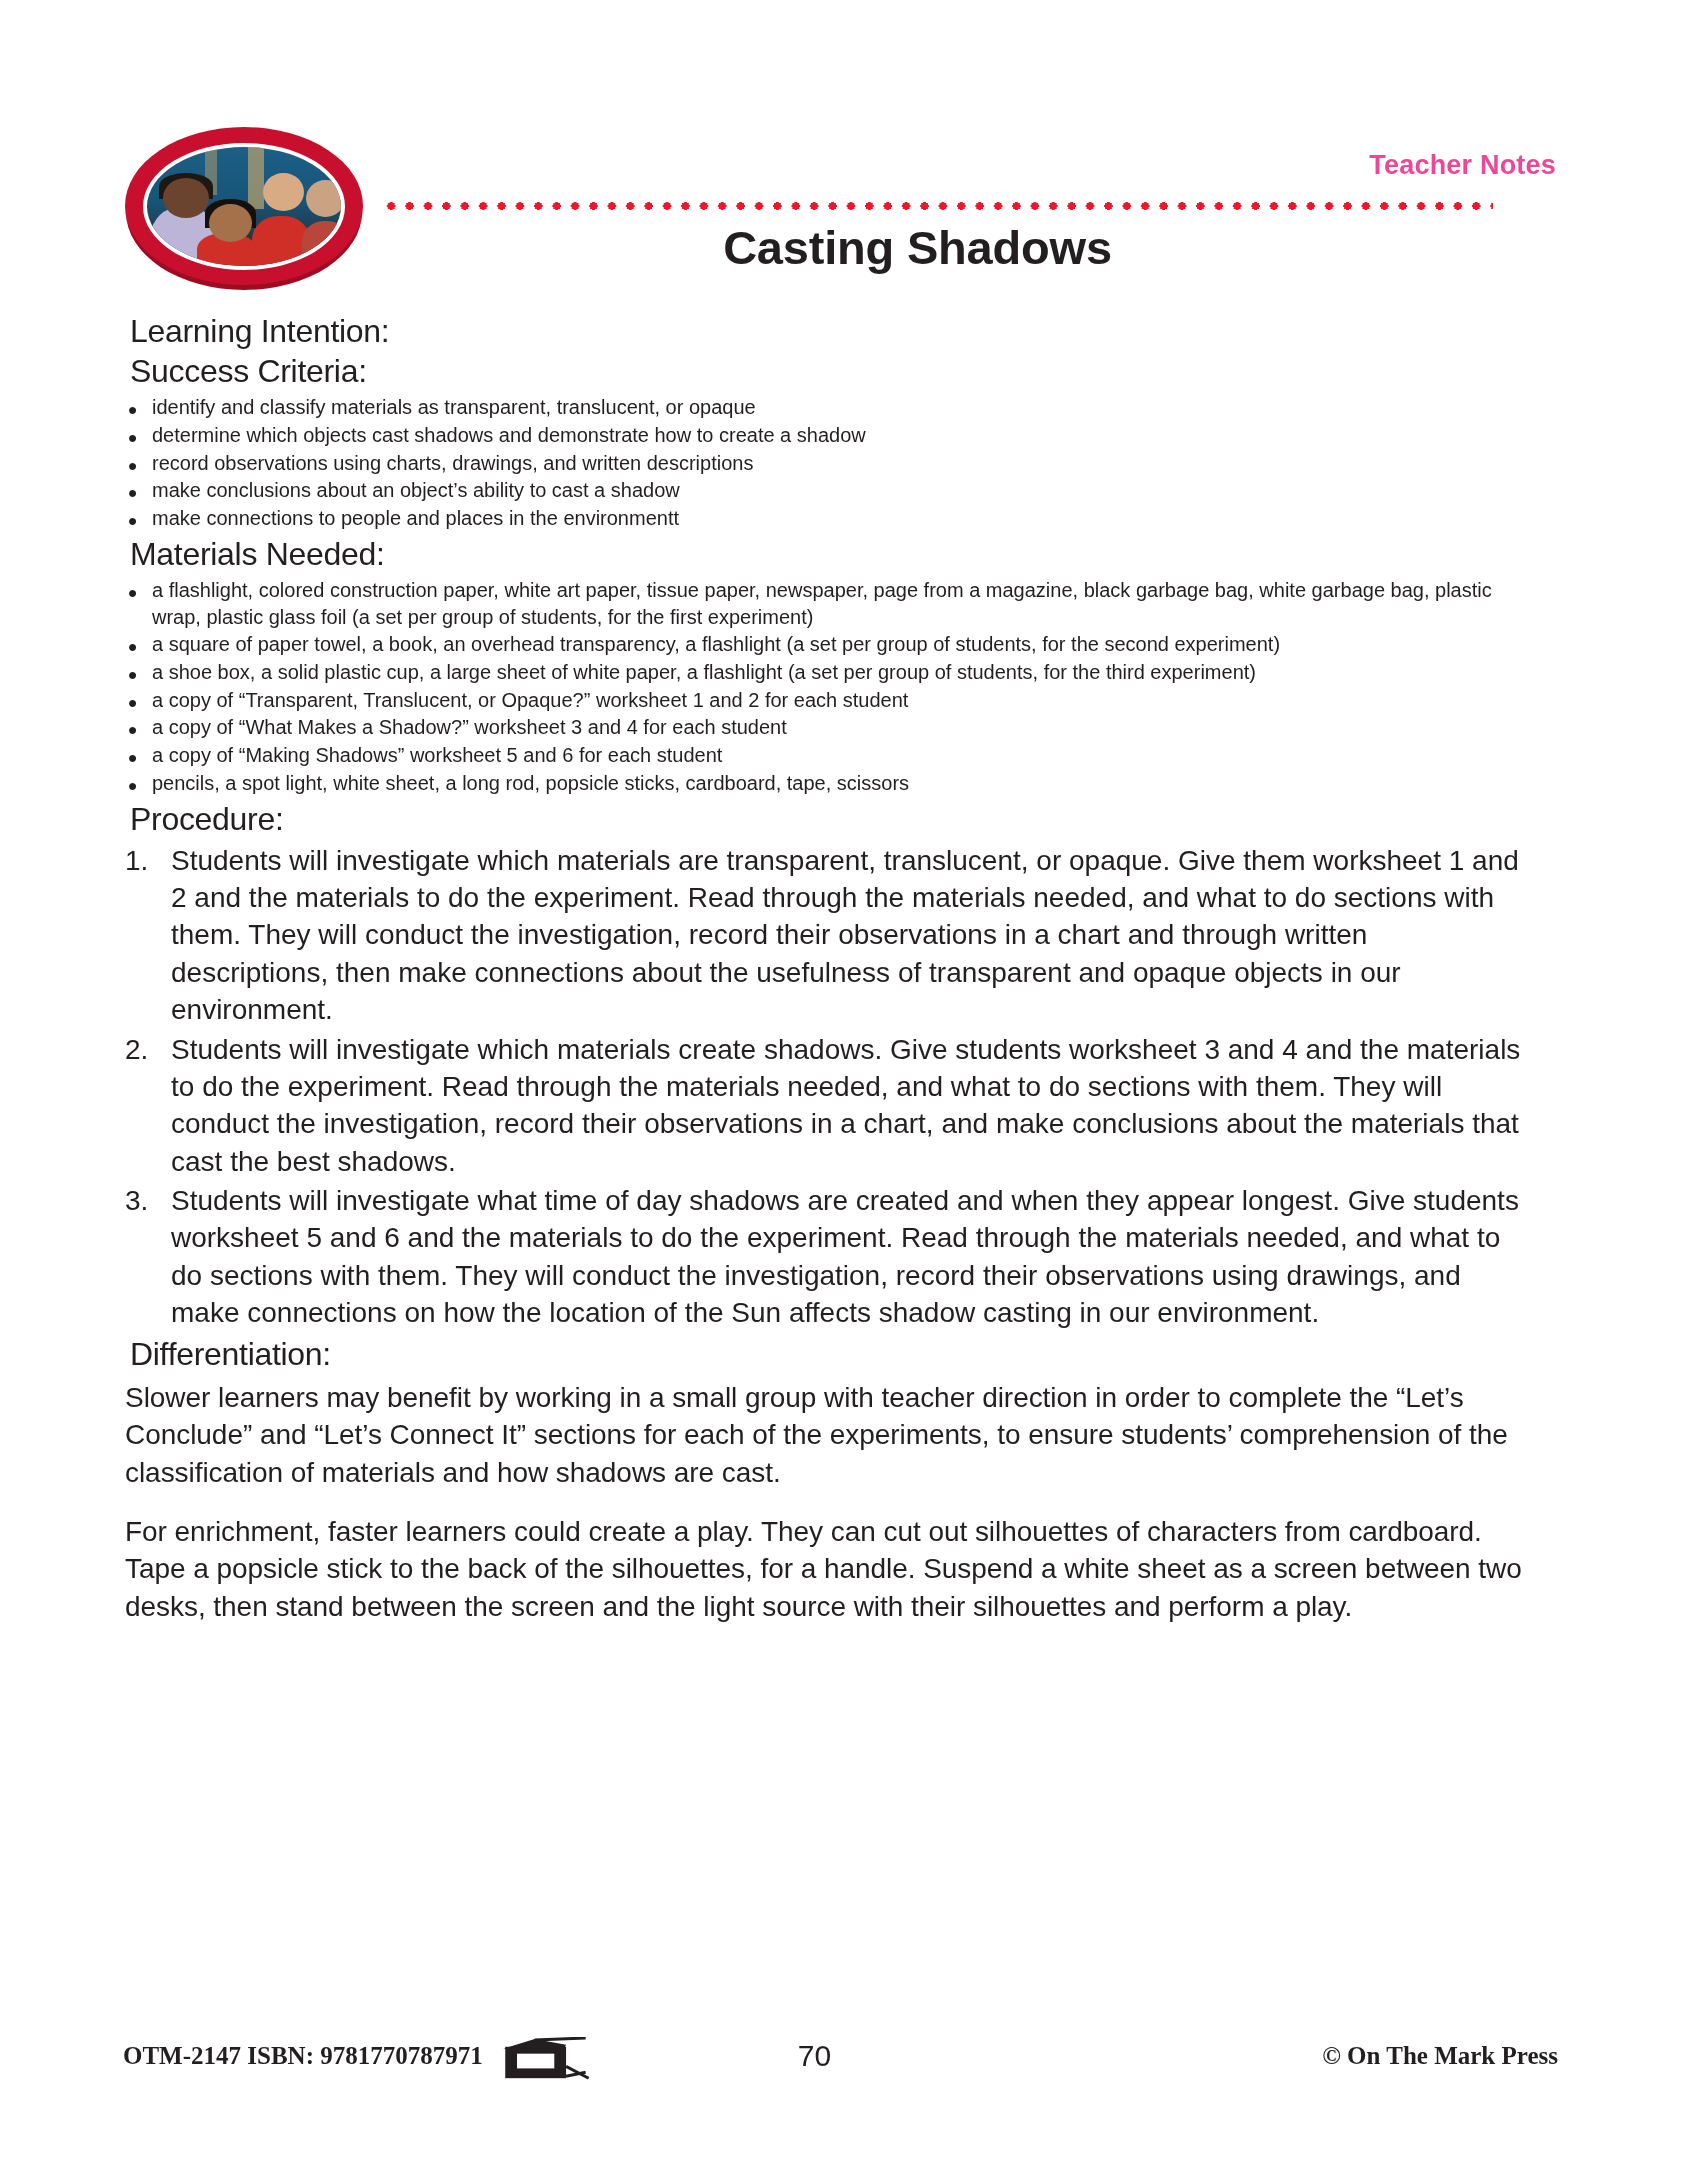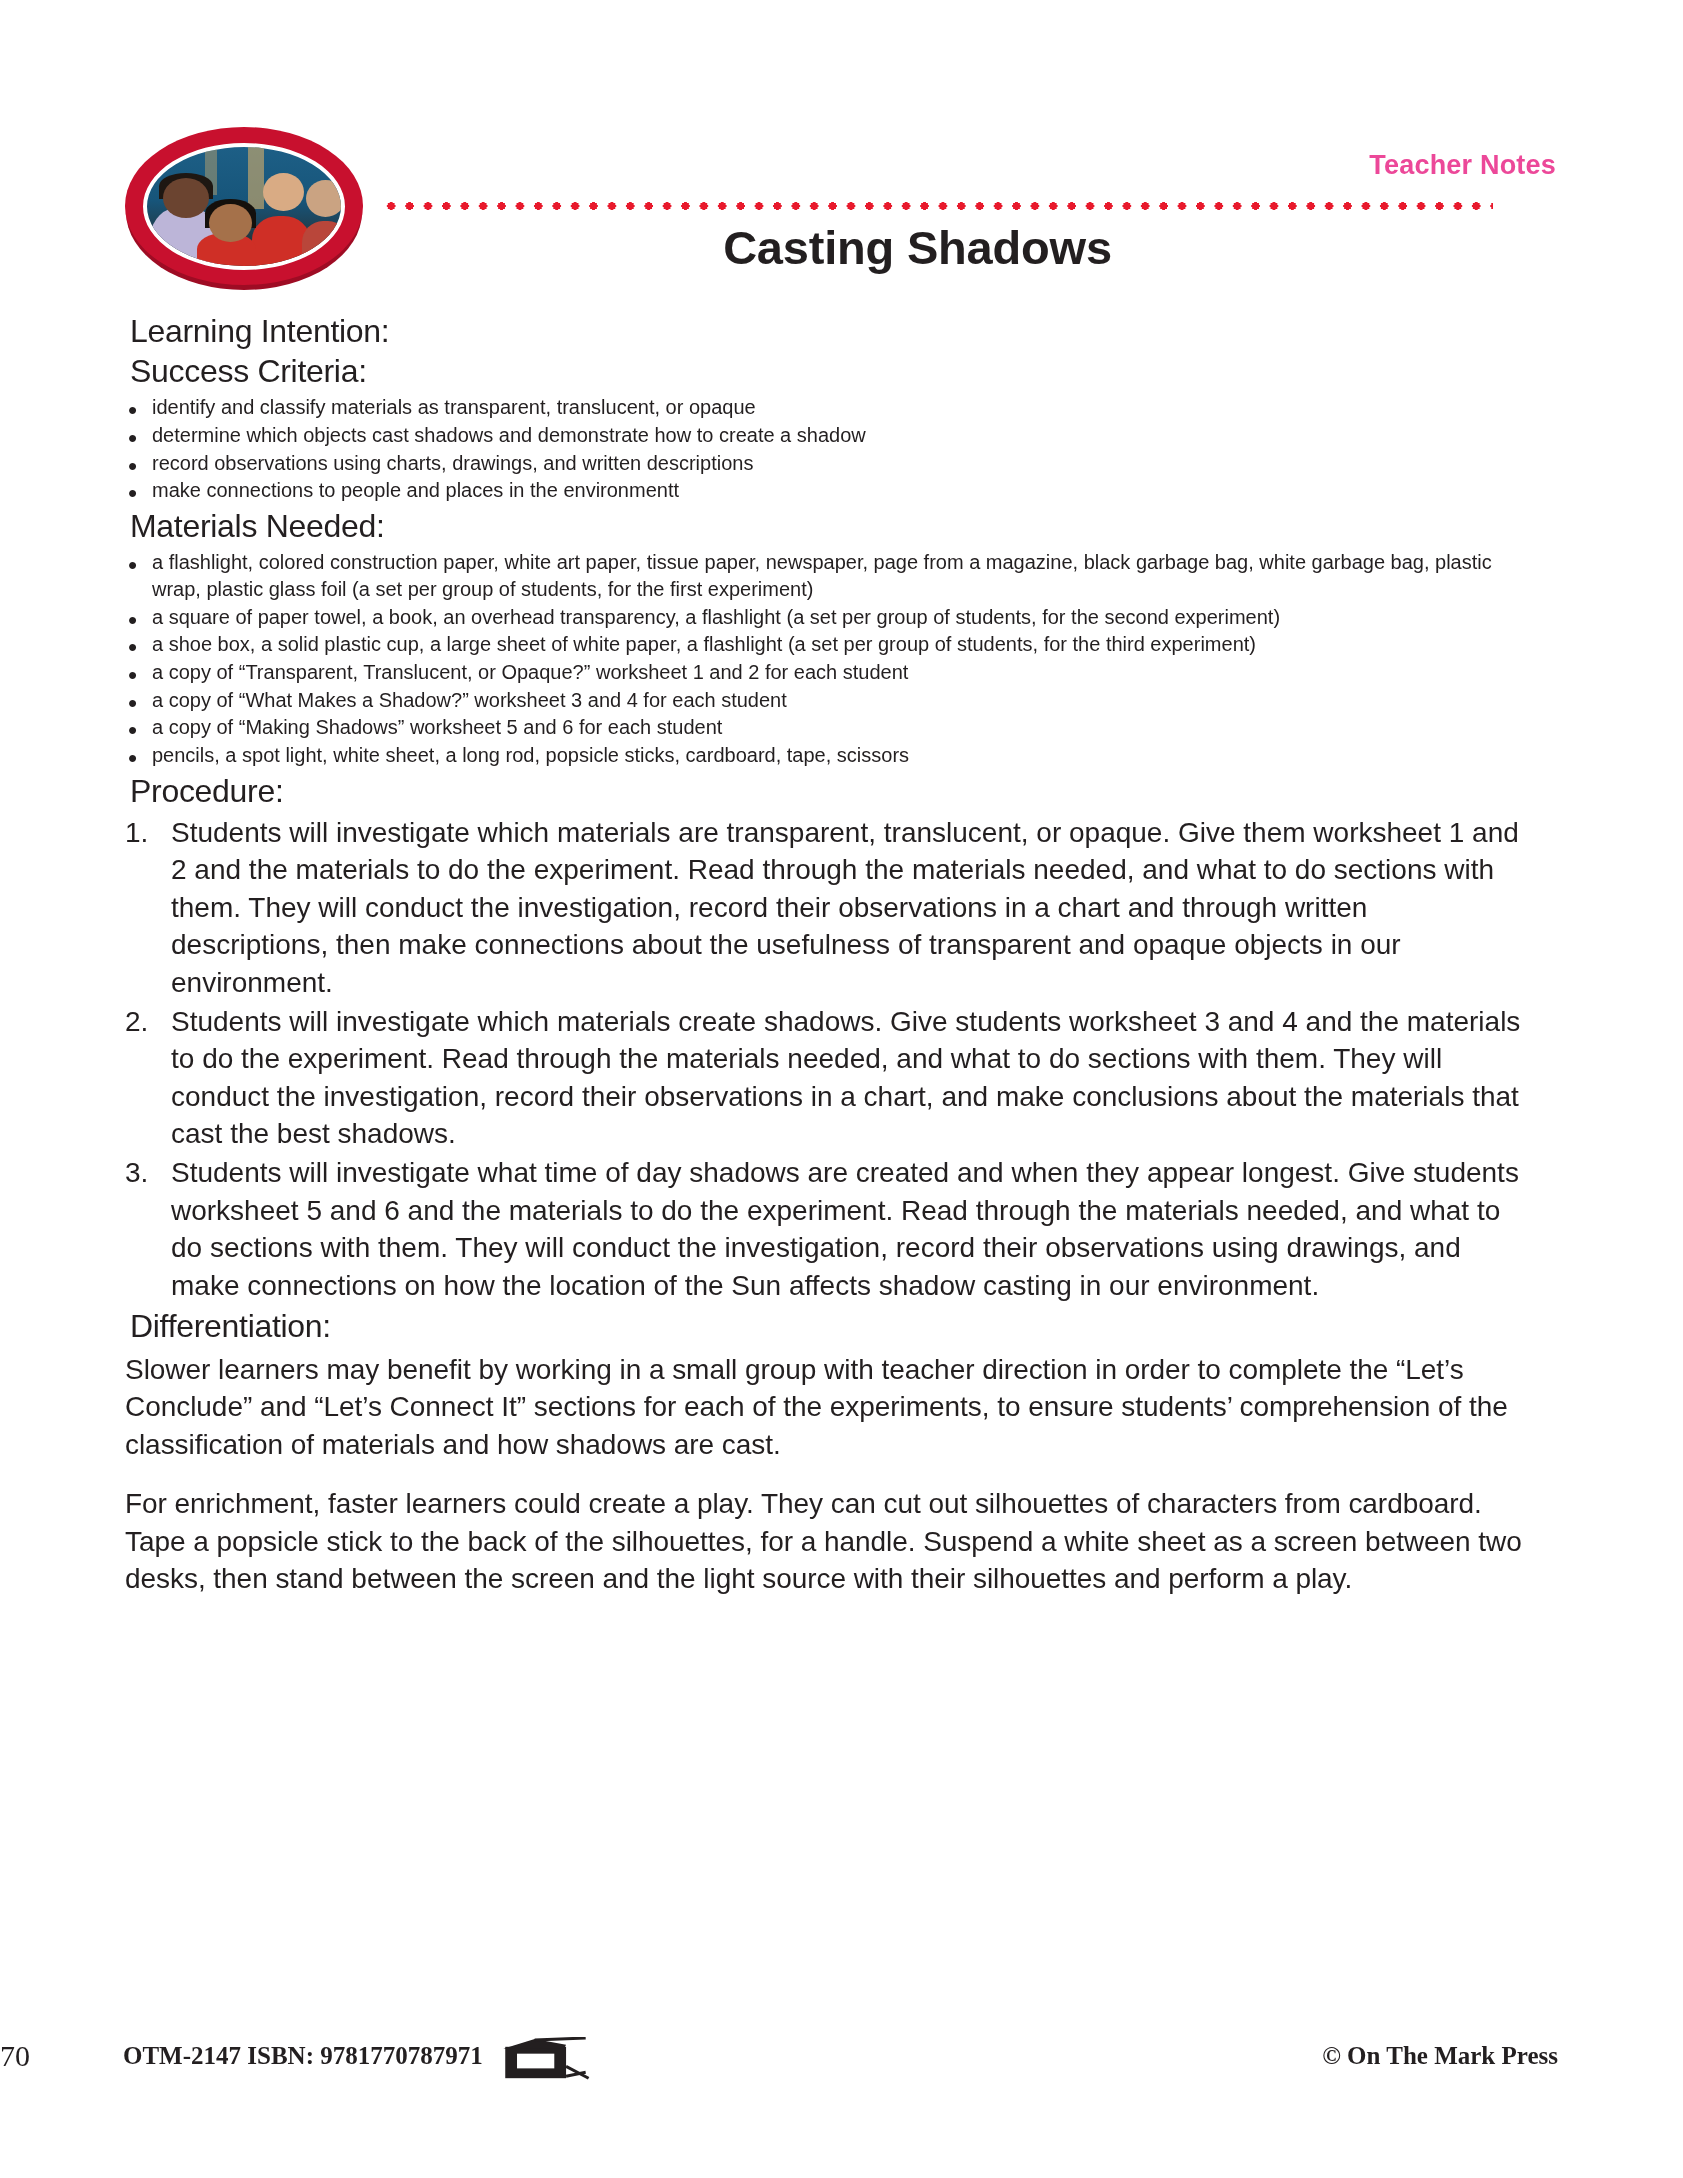--- a/index.html
+++ b/index.html
@@ -210,22 +210,22 @@
     left: 495px;
     top: 0px;
     width: 97px;
     height: 51px;
   }
   .footer-page {
     position: absolute;
     left: 0;
     top: 2px;
     width: 1629px;
-    text-align: left;
-    font-family: Liberation Serif, serif;
+    text-align: center;
+    font-family: Liberation Sans, sans-serif;
     font-size: 30px;
     color: #231f20;
   }
   .footer-right {
     position: absolute;
     right: 125px;
     top: 5px;
     font-family: "Liberation Serif", serif;
     font-size: 25px;
     font-weight: 700;
@@ -268,20 +268,21 @@
 
   <div class="content">
 
     <h2 class="section sec-learning">Learning Intention:</h2>
 
     <h2 class="section sec-success">Success Criteria:</h2>
     <ul class="bullets">
       <li>identify and classify materials as transparent, translucent, or opaque</li>
       <li>determine which objects cast shadows and demonstrate how to create a shadow</li>
       <li>record observations using charts, drawings, and written descriptions</li>
+      <li>make conclusions about an object’s ability to cast a shadow</li>
       <li>make connections to people and places in the environmentt</li>
     </ul>
 
     <h2 class="section sec-materials">Materials Needed:</h2>
     <ul class="bullets">
       <li>a flashlight, colored construction paper, white art paper, tissue paper, newspaper, page from a magazine, black garbage bag, white garbage bag, plastic wrap, plastic glass foil (a set per group of students, for the first experiment)</li>
       <li>a square of paper towel, a book, an overhead transparency, a flashlight (a set per group of students, for the second experiment)</li>
       <li>a shoe box, a solid plastic cup, a large sheet of white paper, a flashlight (a set per group of students, for the third experiment)</li>
       <li>a copy of “Transparent, Translucent, or Opaque?” worksheet 1 and 2 for each student</li>
       <li>a copy of “What Makes a Shadow?” worksheet 3 and 4 for each student</li>

